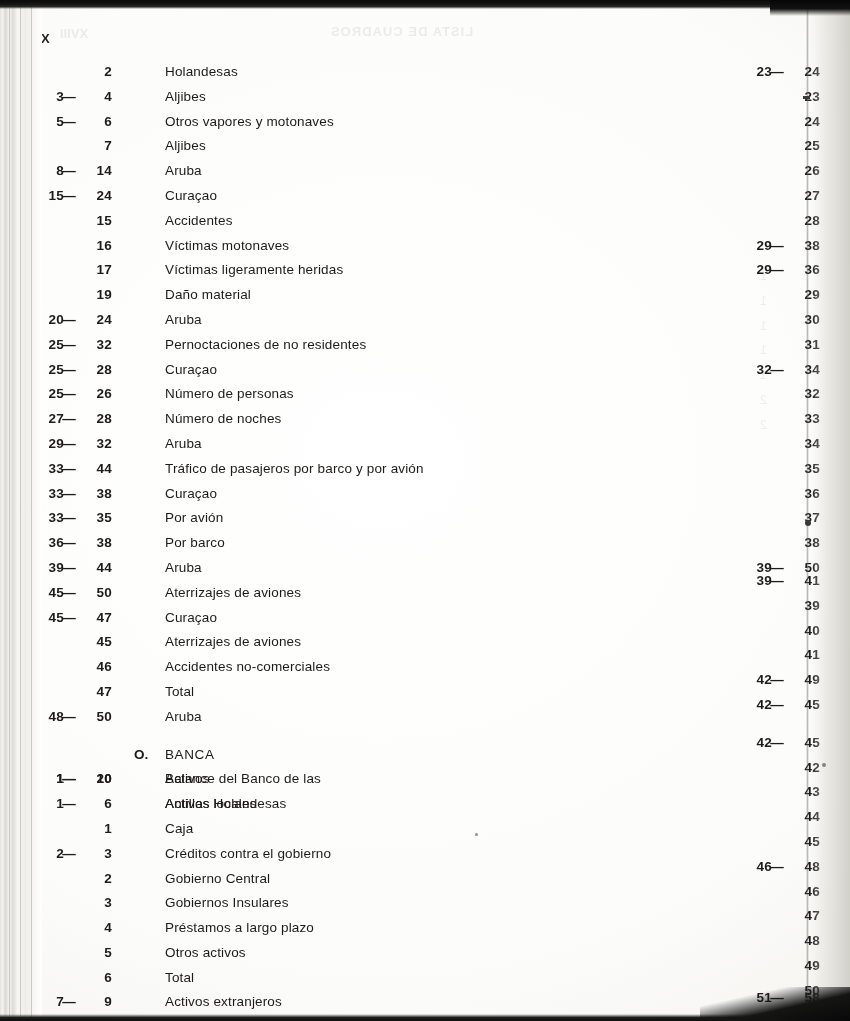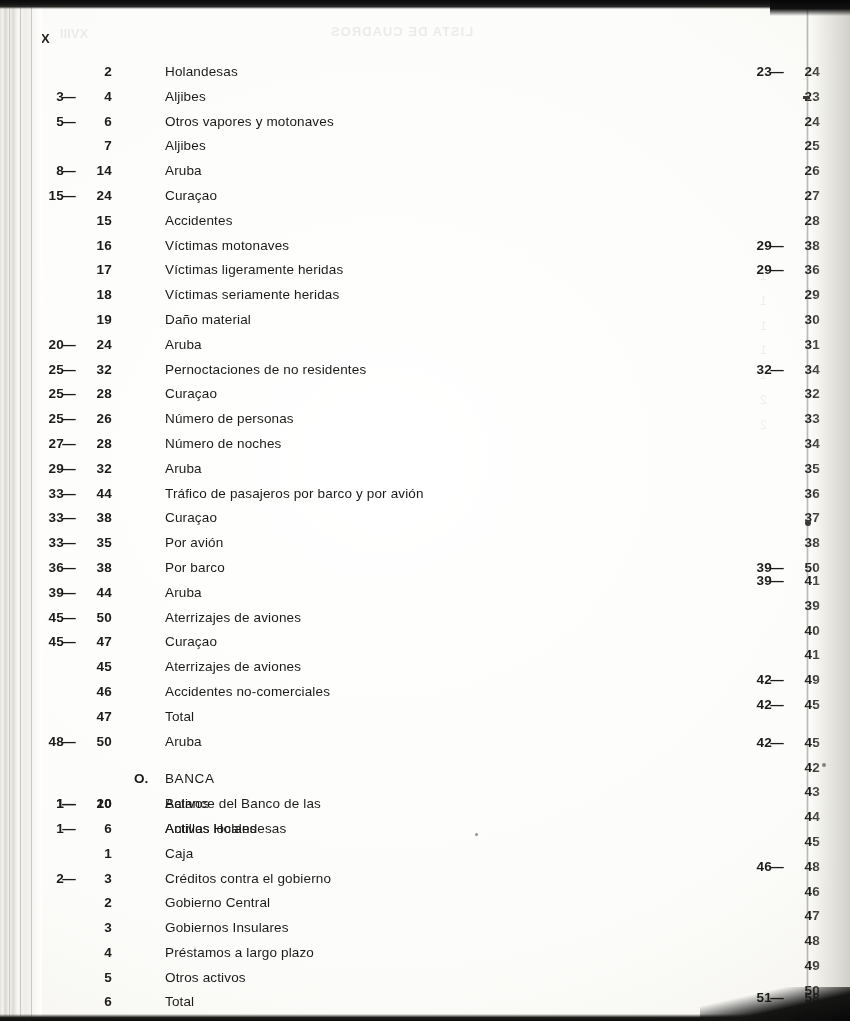--- a/index.html
+++ b/index.html
@@ -220,28 +220,20 @@
           <span class="n-from"></span>
           <span class="n-dash"></span>
           <span class="n-to">17</span>
         </div>
         <div class="txt"><span>Víctimas ligeramente heridas</span></div>
       </div>
       <div class="row">
         <div class="nums">
           <span class="n-from"></span>
           <span class="n-dash"></span>
-          <span class="n-to">18</span>
-        </div>
-        <div class="txt"><span>Víctimas seriamente heridas</span></div>
-      </div>
-      <div class="row">
-        <div class="nums">
-          <span class="n-from"></span>
-          <span class="n-dash"></span>
           <span class="n-to">19</span>
         </div>
         <div class="txt"><span>Daño material</span></div>
       </div>
       <div class="row">
         <div class="nums">
           <span class="n-from">20</span>
           <span class="n-dash">—</span>
           <span class="n-to">24</span>
         </div>

